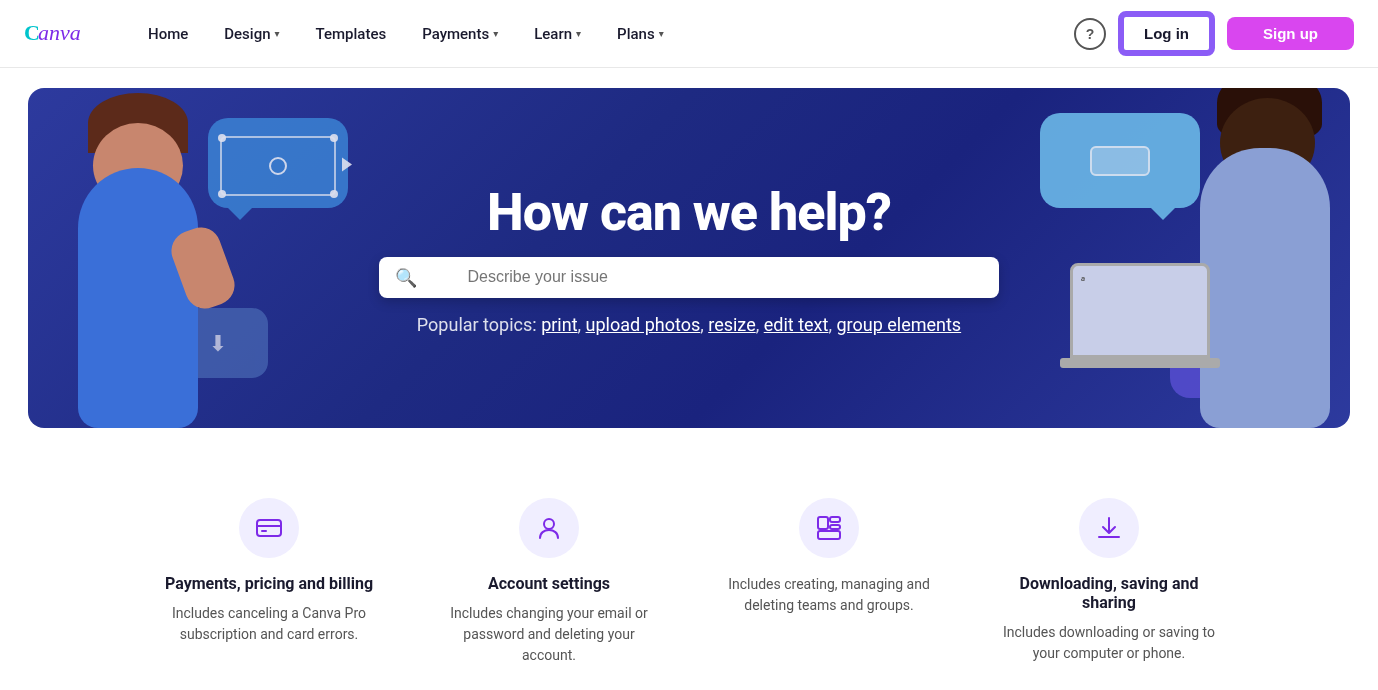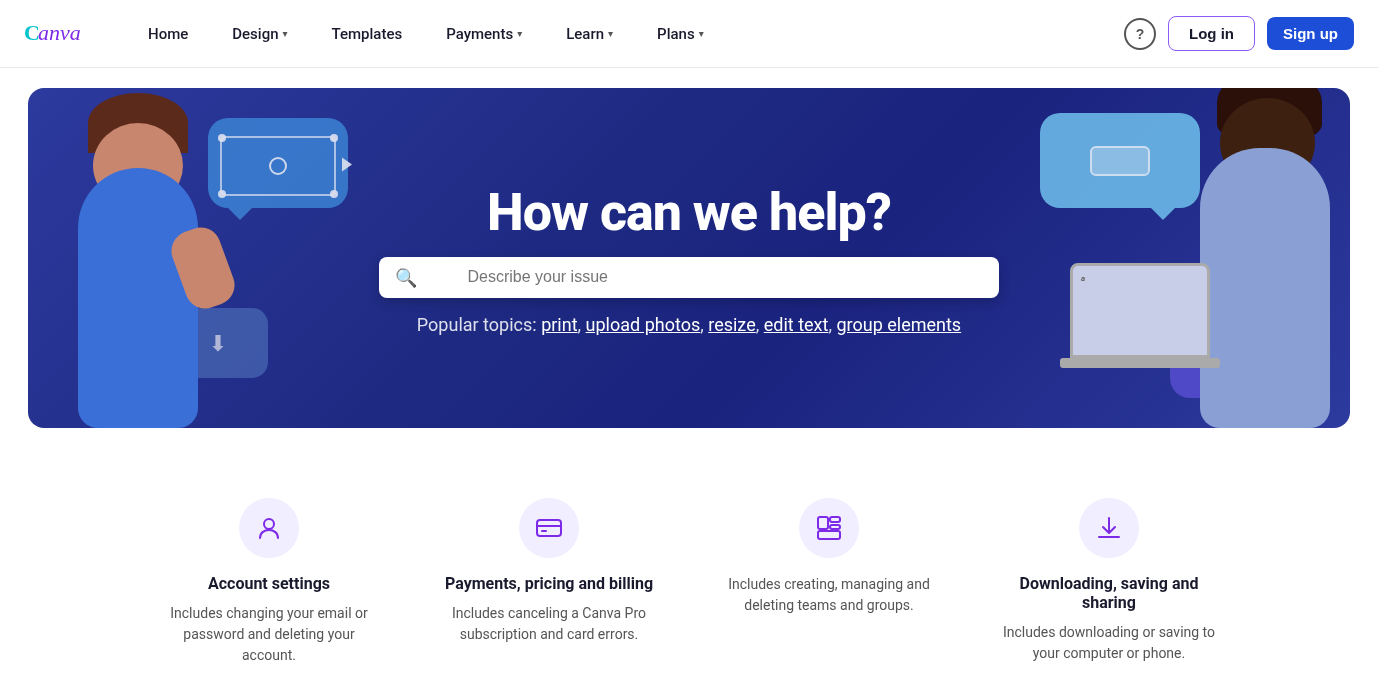--- a/index.html
+++ b/index.html
@@ -7,40 +7,40 @@
 
     
     nav {
       display: flex; align-items: center; height: 68px;
       padding: 0 24px; background: #fff;
       border-bottom: 1px solid #e8e8e8;
       position: relative; z-index: 10;
     }
     .nav-logo { margin-right: 32px; }
     .nav-logo svg { width: 80px; height: 32px; }
-    .nav-links { display: flex; align-items: center; gap: 20px; flex: 1; }
+    .nav-links { display: flex; align-items: center; gap: 12px; flex: 1; }
     .nav-link {
       padding: 8px 12px; color: #1a1a2e; font-size: 15px; font-weight: 500;
       cursor: pointer; border-radius: 6px; display: flex; align-items: center; gap: 4px;
       text-decoration: none; white-space: nowrap;
     }
     .nav-link .chevron { font-size: 10px; color: #555; }
     .nav-actions { display: flex; align-items: center; gap: 12px; }
     .help-btn {
       width: 32px; height: 32px; border-radius: 50%; border: 2px solid #555;
       display: flex; align-items: center; justify-content: center;
       font-size: 14px; font-weight: 700; color: #555; cursor: pointer; background: none;
     }
     .login-btn {
-      padding: 8px 20px; border: 1px solid #8b5cf6; border-radius: 8px;
+      padding: 8px 20px; border: 6px solid #8b5cf6; border-radius: 8px;
       background: #fff; font-size: 15px; font-weight: 600; cursor: pointer; color: #1a1a2e;
     }
     .signup-btn {
-      padding: 8px 16px; border: none; border-radius: 8px;
-      background: #1d4ed8; color: #fff; font-size: 15px; font-weight: 600; cursor: pointer;
+      padding: 8px 36px; border: none; border-radius: 8px;
+      background: #d946ef; color: #fff; font-size: 15px; font-weight: 600; cursor: pointer;
     }
 
     
     .hero {
       margin: 20px 28px;
       background: linear-gradient(135deg, #2d3a9e 0%, #1e2a82 40%, #1a237e 60%, #2d3a9e 100%);
       border-radius: 16px;
       height: 340px;
       position: relative;
       overflow: hidden;
@@ -314,38 +314,38 @@
       <a>group elements</a>
     </div>
   </div>
 </section>
 
 <section class="categories">
 
   <div class="category-item">
     <div class="category-icon">
       <svg width="28" height="28" viewBox="0 0 28 28" fill="none">
-        <circle cx="14" cy="10" r="5" stroke="#7d2ae8" stroke-width="2" fill="none"></circle>
-        <path d="M5 24c0-5 4-8 9-8s9 3 9 8" stroke="#7d2ae8" stroke-width="2" fill="none" stroke-linecap="round"></path>
-      </svg>
-    </div>
-    <div class="category-title">Account settings</div>
-    <div class="category-desc">Includes changing your email or password and deleting your account.</div>
-  </div>
-
-  <div class="category-item">
-    <div class="category-icon">
-      <svg width="28" height="28" viewBox="0 0 28 28" fill="none">
         <rect x="2" y="6" width="24" height="16" rx="3" stroke="#7d2ae8" stroke-width="2" fill="none"></rect>
         <line x1="2" y1="12" x2="26" y2="12" stroke="#7d2ae8" stroke-width="2"></line>
         <rect x="6" y="16" width="6" height="2" rx="1" fill="#7d2ae8"></rect>
       </svg>
     </div>
     <div class="category-title">Payments, pricing and billing</div>
     <div class="category-desc">Includes canceling a Canva Pro subscription and card errors.</div>
+  </div>
+
+  <div class="category-item">
+    <div class="category-icon">
+      <svg width="28" height="28" viewBox="0 0 28 28" fill="none">
+        <circle cx="14" cy="10" r="5" stroke="#7d2ae8" stroke-width="2" fill="none"></circle>
+        <path d="M5 24c0-5 4-8 9-8s9 3 9 8" stroke="#7d2ae8" stroke-width="2" fill="none" stroke-linecap="round"></path>
+      </svg>
+    </div>
+    <div class="category-title">Account settings</div>
+    <div class="category-desc">Includes changing your email or password and deleting your account.</div>
   </div>
 
   <div class="category-item">
     <div class="category-icon">
       <svg width="28" height="28" viewBox="0 0 28 28" fill="none">
         <rect x="3" y="3" width="10" height="12" rx="2" stroke="#7d2ae8" stroke-width="2" fill="none"></rect>
         <rect x="15" y="3" width="10" height="5" rx="2" stroke="#7d2ae8" stroke-width="2" fill="none"></rect>
         <rect x="15" y="11" width="10" height="4" rx="2" stroke="#7d2ae8" stroke-width="2" fill="none"></rect>
         <rect x="3" y="17" width="22" height="8" rx="2" stroke="#7d2ae8" stroke-width="2" fill="none"></rect>
       </svg>

